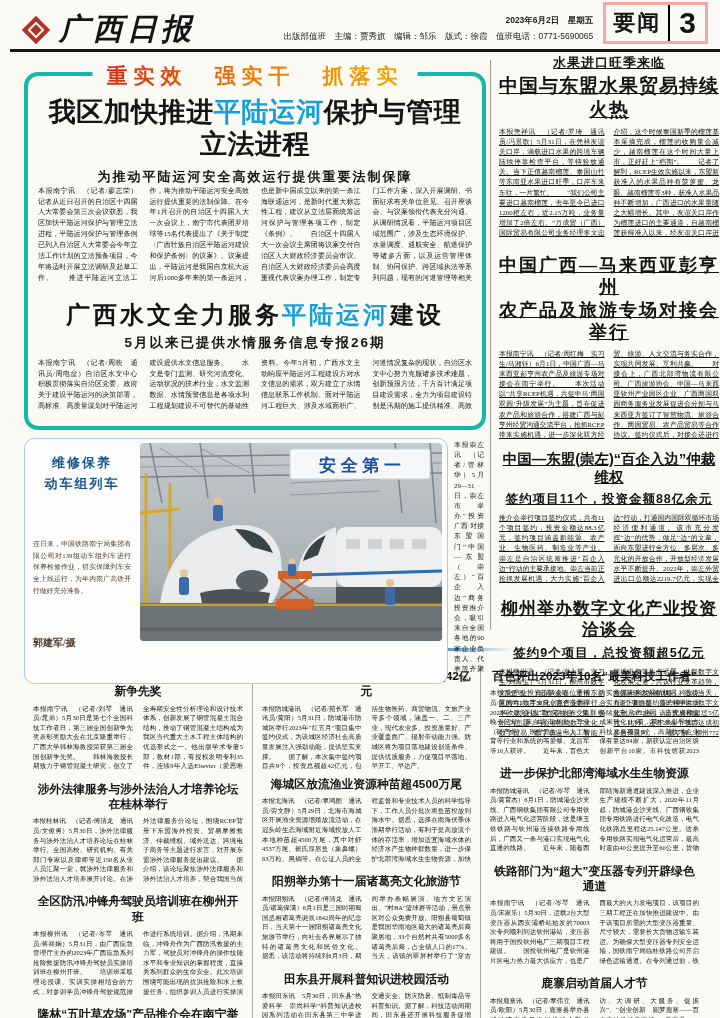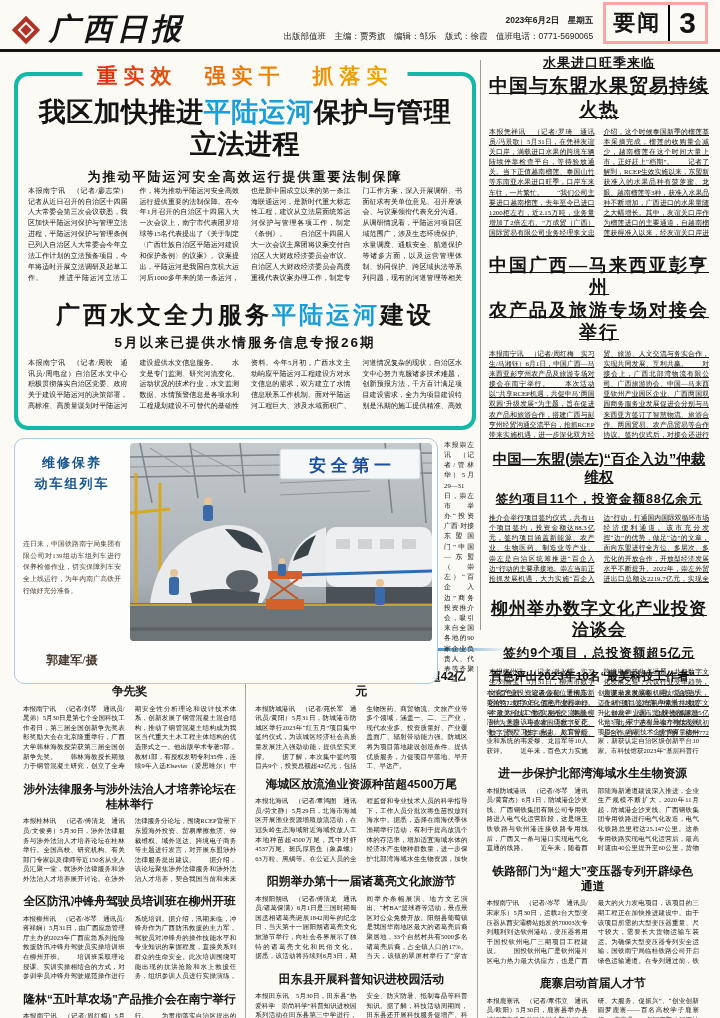--- a/index.html
+++ b/index.html
@@ -2,20 +2,21 @@
 <html><head>
 <meta charset="utf-8">
 <style>
   * { margin:0; padding:0; box-sizing:border-box; }
   html,body { width:720px; }
   body { background:#e9e7e1; }
   .page {
     position:relative; width:720px; height:1018px; margin:0 auto;
     background:#fcfaf5; color:#141414; overflow:hidden;
     font-family:"Liberation Serif","DejaVu Serif",serif;
+    padding-left:10px;
   }
   
   .header { display:flex; align-items:flex-end; justify-content:space-between;
     padding:7px 12px 5px 14px; height:52px; border-bottom:3px solid #141414; }
   .masthead { display:flex; align-items:center; gap:7px; }
   .logo-diamond { width:20px; height:20px; background:#b03226; transform:rotate(45deg);
     position:relative; flex:0 0 auto; margin:4px 6px 2px 2px; }
   .logo-diamond::after { content:""; position:absolute; inset:4px; border:2px solid #fcfaf5; }
   .masthead-text { font-size:30px; font-weight:900; letter-spacing:4px; line-height:1; font-style:italic; }
   .header-meta { text-align:right; font-size:8.5px; line-height:1.9; color:#222;
@@ -51,21 +52,21 @@
     font-weight:700; font-size:13.5px; letter-spacing:2px; margin-bottom:6px; }
   .hydro-body { height:62px; }
   
   .photo-row { display:flex; gap:6px; margin-top:8px; }
   .photo-frame { border:1.5px solid #a9cbe3; border-radius:10px; padding:4px;
     display:flex; gap:5px; width:424px; background:#fdfdfb; }
   .caption-col { width:106px; padding:10px 4px 2px; display:flex; flex-direction:column;gap:32px; }
   .caption-title { color:#15568e; font-weight:900; font-size:13px; text-align:center;
     line-height:1.6; font-family:"Liberation Sans",sans-serif; letter-spacing:2px; }
   .caption-text { font-size:6.8px; line-height:1.7; margin-top:12px; color:#4a3c30; text-align:justify; }
-  .caption-credit { text-align:center; font-weight:700; font-size:12px; margin-top:24px; color:#4a3c30; }
+  .caption-credit { text-align:left; font-weight:700; font-size:10px; margin-top:8px; color:#4a3c30; }
   .photo-svg { width:302px; height:198px; border-radius:4px; display:block; }
   .strip-col { width:30px; font-size:6.8px; line-height:1.5; text-align:justify; padding-top:2px; overflow:hidden; }
   
   .ra { margin-bottom:9px; }
   .ra-kicker { text-align:center; font-weight:700; font-size:13px; letter-spacing:1px; margin-bottom:2px; }
   .ra-headline { text-align:center; font-weight:900; font-size:19px; letter-spacing:1px; line-height:1.25; margin-bottom:5px; }
   .ra-headline-2l { font-size:18px; letter-spacing:2px; }
   .ra-headline-sans { font-family:"Liberation Sans",sans-serif; font-size:14.5px; letter-spacing:0; }
   .ra-subhead { text-align:center; font-family:"Liberation Sans",sans-serif; font-weight:700;
     font-size:12.5px; margin:2px 0 5px; letter-spacing:1px; }

